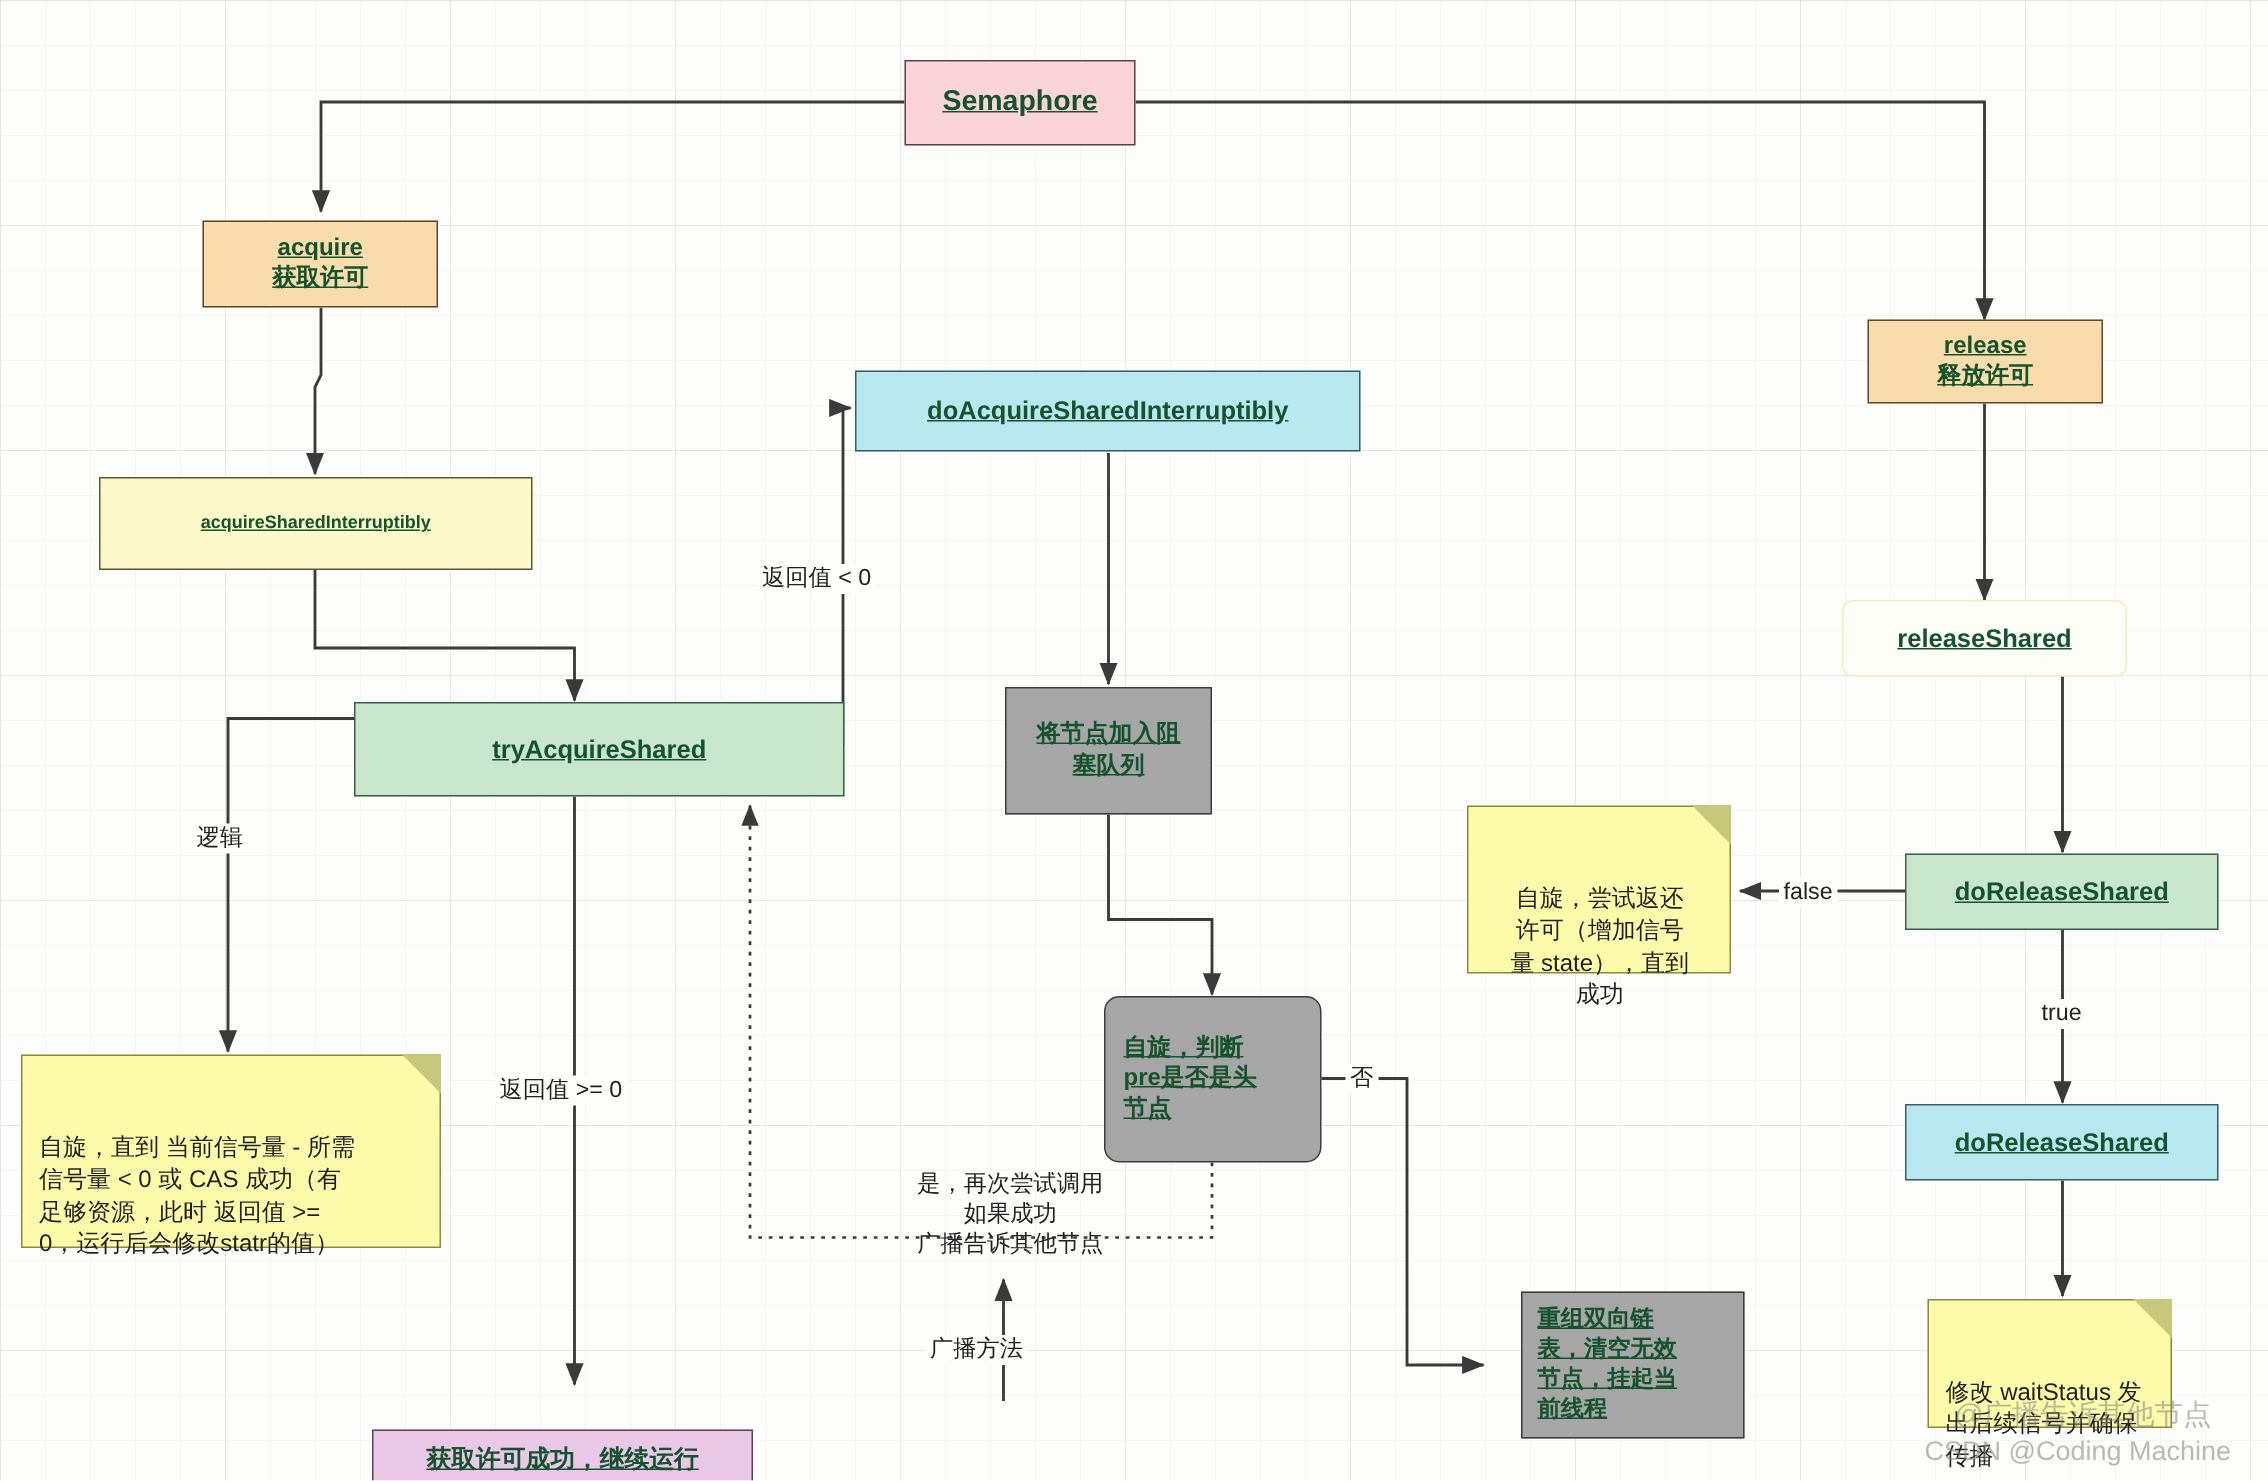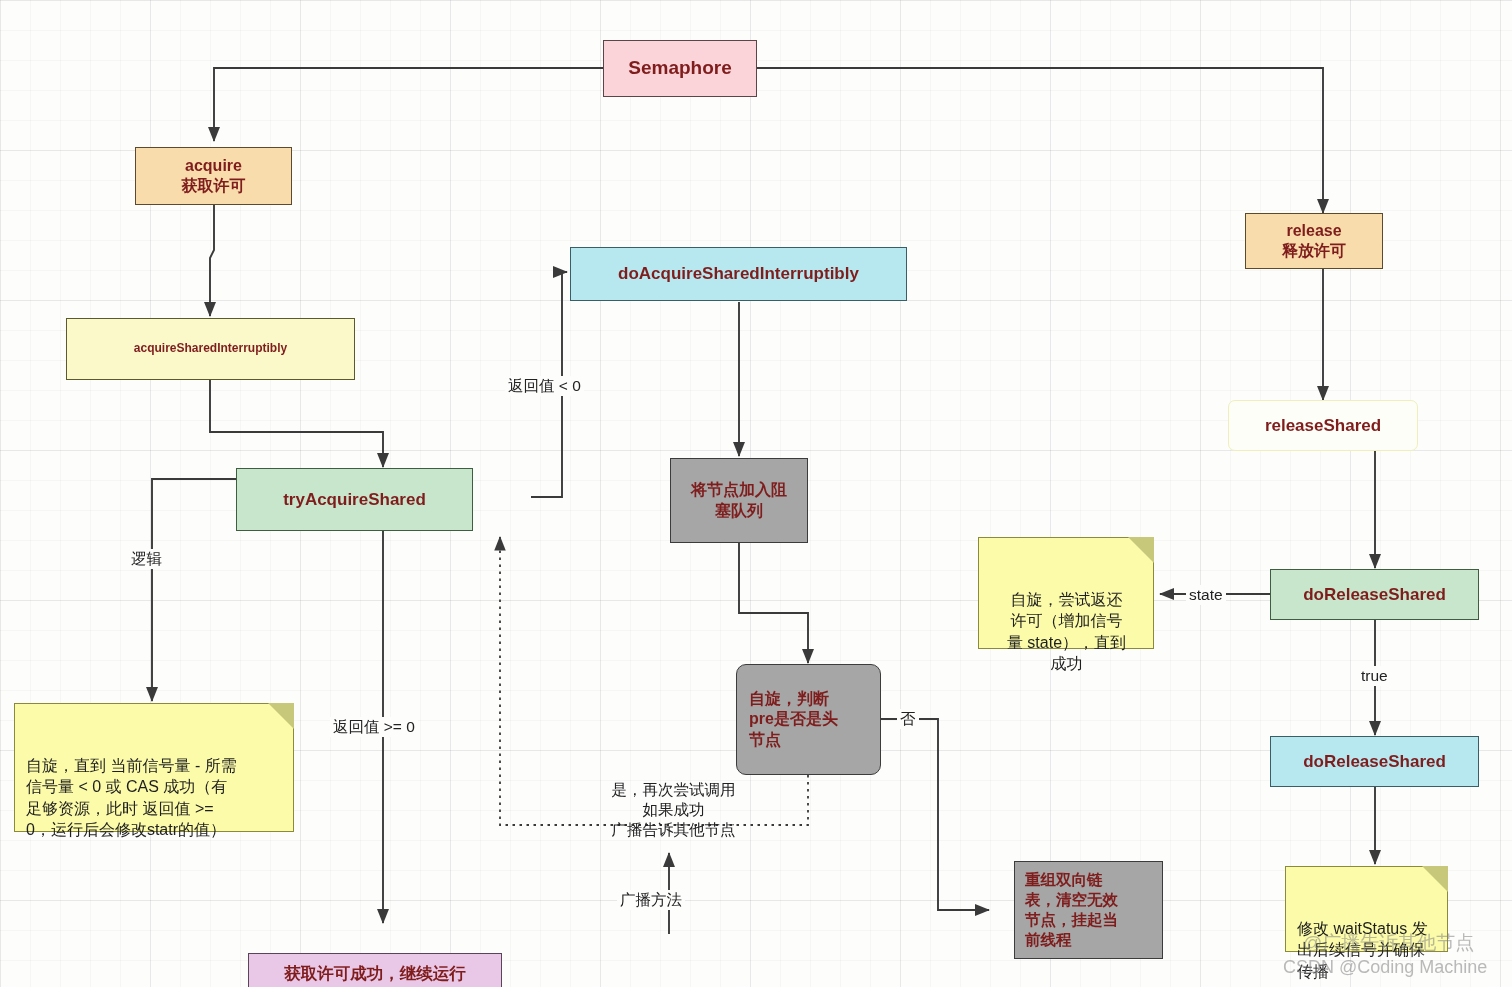--- a/index.html
+++ b/index.html
@@ -16,25 +16,26 @@
     background-position:0 0,0 0,0 0,0 0;
     overflow:hidden;
     font-family:"Liberation Sans","DejaVu Sans",sans-serif;
   }
   .node{
     position:absolute;
     box-sizing:border-box;
     display:flex;align-items:center;justify-content:center;
     text-align:center;
     border:1.6px solid #444;
-    color:#7f1d1d;
+    color:#14532d;
     font-weight:bold;
     line-height:1.28;
     white-space:pre-line;
     z-index:3;
+    text-decoration:underline;
   }
   .n-pink{background:#fbd4da;border-color:#5c4448;}
   .n-orange{background:#f9dcac;border-color:#5b4b2c;}
   .n-yellow{background:#fbf8ca;border-color:#5b5a2c;}
   .n-green{background:#c8e6cc;border-color:#3f5d41;}
   .n-cyan{background:#b7e8f0;border-color:#3a5e66;}
   .n-gray{background:#a6a6a6;border-color:#3c3c3c;}
   .n-gray-round{background:#a6a6a6;border-color:#3c3c3c;border-radius:10px;}
   .n-purple{background:#e9c8e7;border-color:#5b4359;}
   .n-blue{background:#aed2ef;border-color:#3b5872;}
@@ -124,40 +125,40 @@
     </g>
   </svg>
 
   <div class="node n-pink" style="left:603px;top:40px;width:154px;height:57px;font-size:19px;">Semaphore</div>
 
   <div class="node n-orange" style="left:135px;top:147px;width:157px;height:58px;font-size:16px;">acquire
 获取许可</div>
 
   <div class="node n-yellow" style="left:66px;top:318px;width:289px;height:62px;font-size:12px;">acquireSharedInterruptibly</div>
 
-  <div class="node n-green" style="left:236px;top:468px;width:237px;height:63px;font-size:17px;">tryAcquireShared</div>
+  <div class="node n-green" style="left:236px;top:468px;width:327px;height:63px;font-size:17px;">tryAcquireShared</div>
 
   <div class="node n-cyan" style="left:570px;top:247px;width:337px;height:54px;font-size:17px;">doAcquireSharedInterruptibly</div>
 
   <div class="node n-gray" style="left:670px;top:458px;width:138px;height:85px;font-size:16px;">将节点加入阻
 塞队列</div>
 
   <div class="node n-gray-round" style="left:736px;top:664px;width:145px;height:111px;font-size:16px;justify-content:flex-start;text-align:left;padding-left:12px;">自旋，判断
 pre是否是头
 节点</div>
 
   <div class="node n-gray" style="left:990px;top:861px;width:149px;height:98px;font-size:15.5px;justify-content:flex-start;text-align:left;padding-left:10px;margin-left:24px;">重组双向链
 表，清空无效
 节点，挂起当
 前线程</div>
 
   <div class="node n-purple" style="left:248px;top:925px;width:254px;height:42px;font-size:16.5px;margin-top:28px;">获取许可成功，继续运行</div>
 
 
-  <div class="node n-orange" style="left:1245px;top:213px;width:138px;height:56px;font-size:16px;">release
+  <div class="node n-orange" style="left:1245px;top:213px;width:157px;height:56px;font-size:16px;">release
 释放许可</div>
 
   <div class="node n-white" style="left:1228px;top:400px;width:190px;height:51px;font-size:17px;">releaseShared</div>
 
   <div class="node n-green" style="left:1270px;top:569px;width:209px;height:51px;font-size:17px;">doReleaseShared</div>
 
   <div class="node n-cyan" style="left:1270px;top:736px;width:209px;height:51px;font-size:17px;">doReleaseShared</div>
 
   <div class="note" style="left:14px;top:703px;width:280px;height:129px;font-size:16px;">
     <span class="fold"></span>
@@ -189,20 +190,20 @@
   <div class="elabel" style="left:128px;top:549px;">逻辑</div>
 
   <div class="elabel" style="left:897px;top:709px;">否</div>
 
   <div class="elabel" style="left:563px;top:780px;width:215px;background:transparent;">是，再次尝试调用
 如果成功
 广播告诉其他节点</div>
 
   <div class="elabel" style="left:617px;top:890px;">广播方法</div>
 
-  <div class="elabel" style="left:1186px;top:585px;">state</div>
+  <div class="elabel" style="left:1186px;top:585px;">false</div>
 
   <div class="elabel" style="left:1358px;top:666px;">true</div>
 
   <div class="wm" style="left:1303px;top:930px;">@广播告诉其他节点</div>
   <div class="wm" style="left:1283px;top:957px;font-size:18px;">CSDN @Coding Machine</div>
 
 </div>
 
 </body></html>

